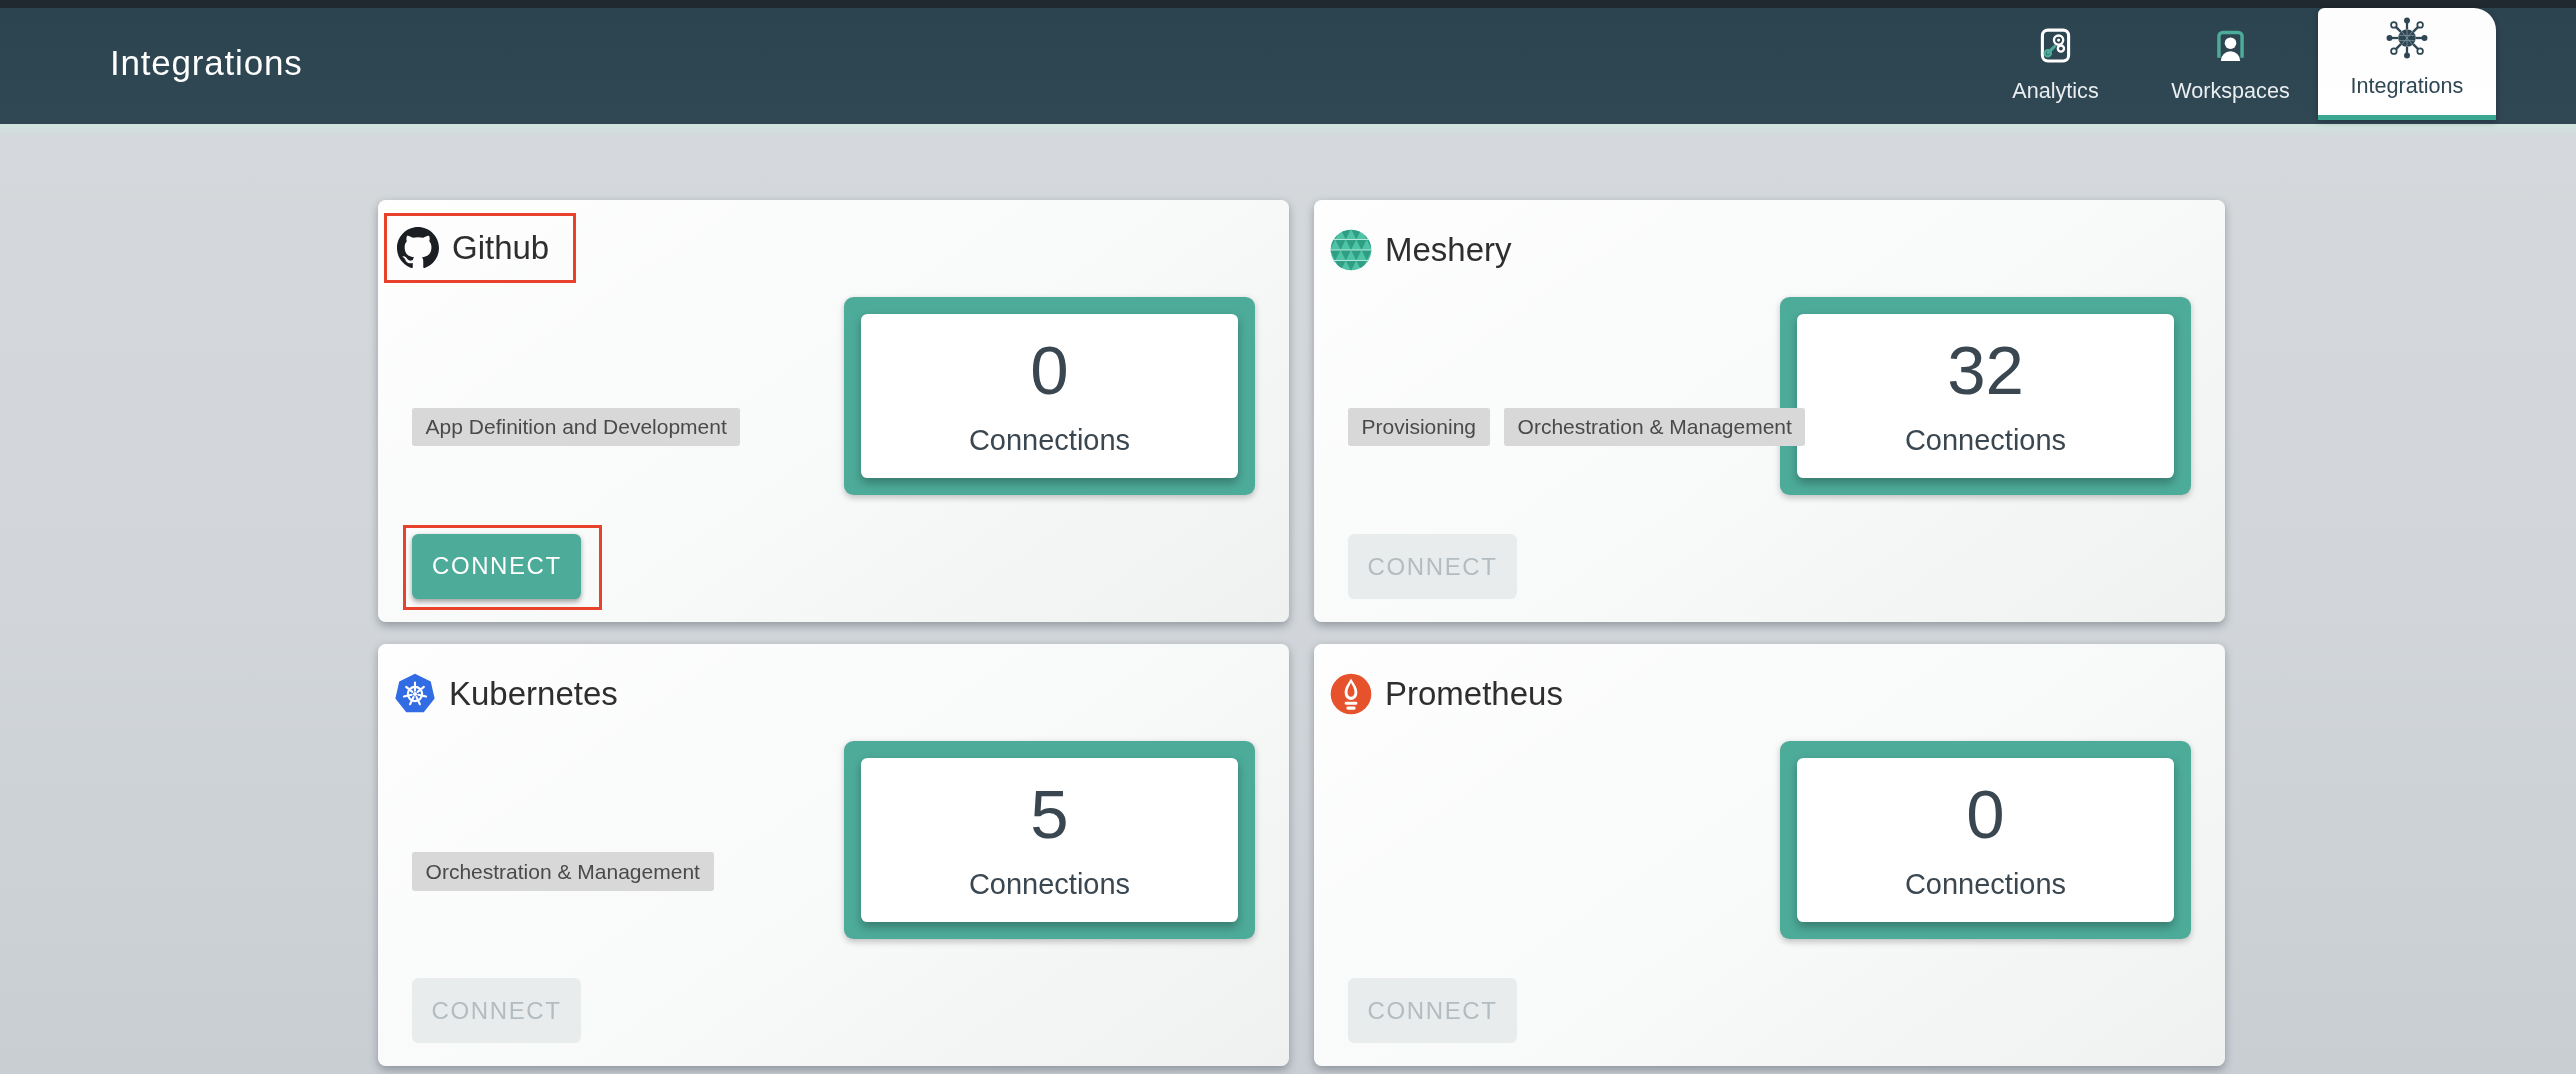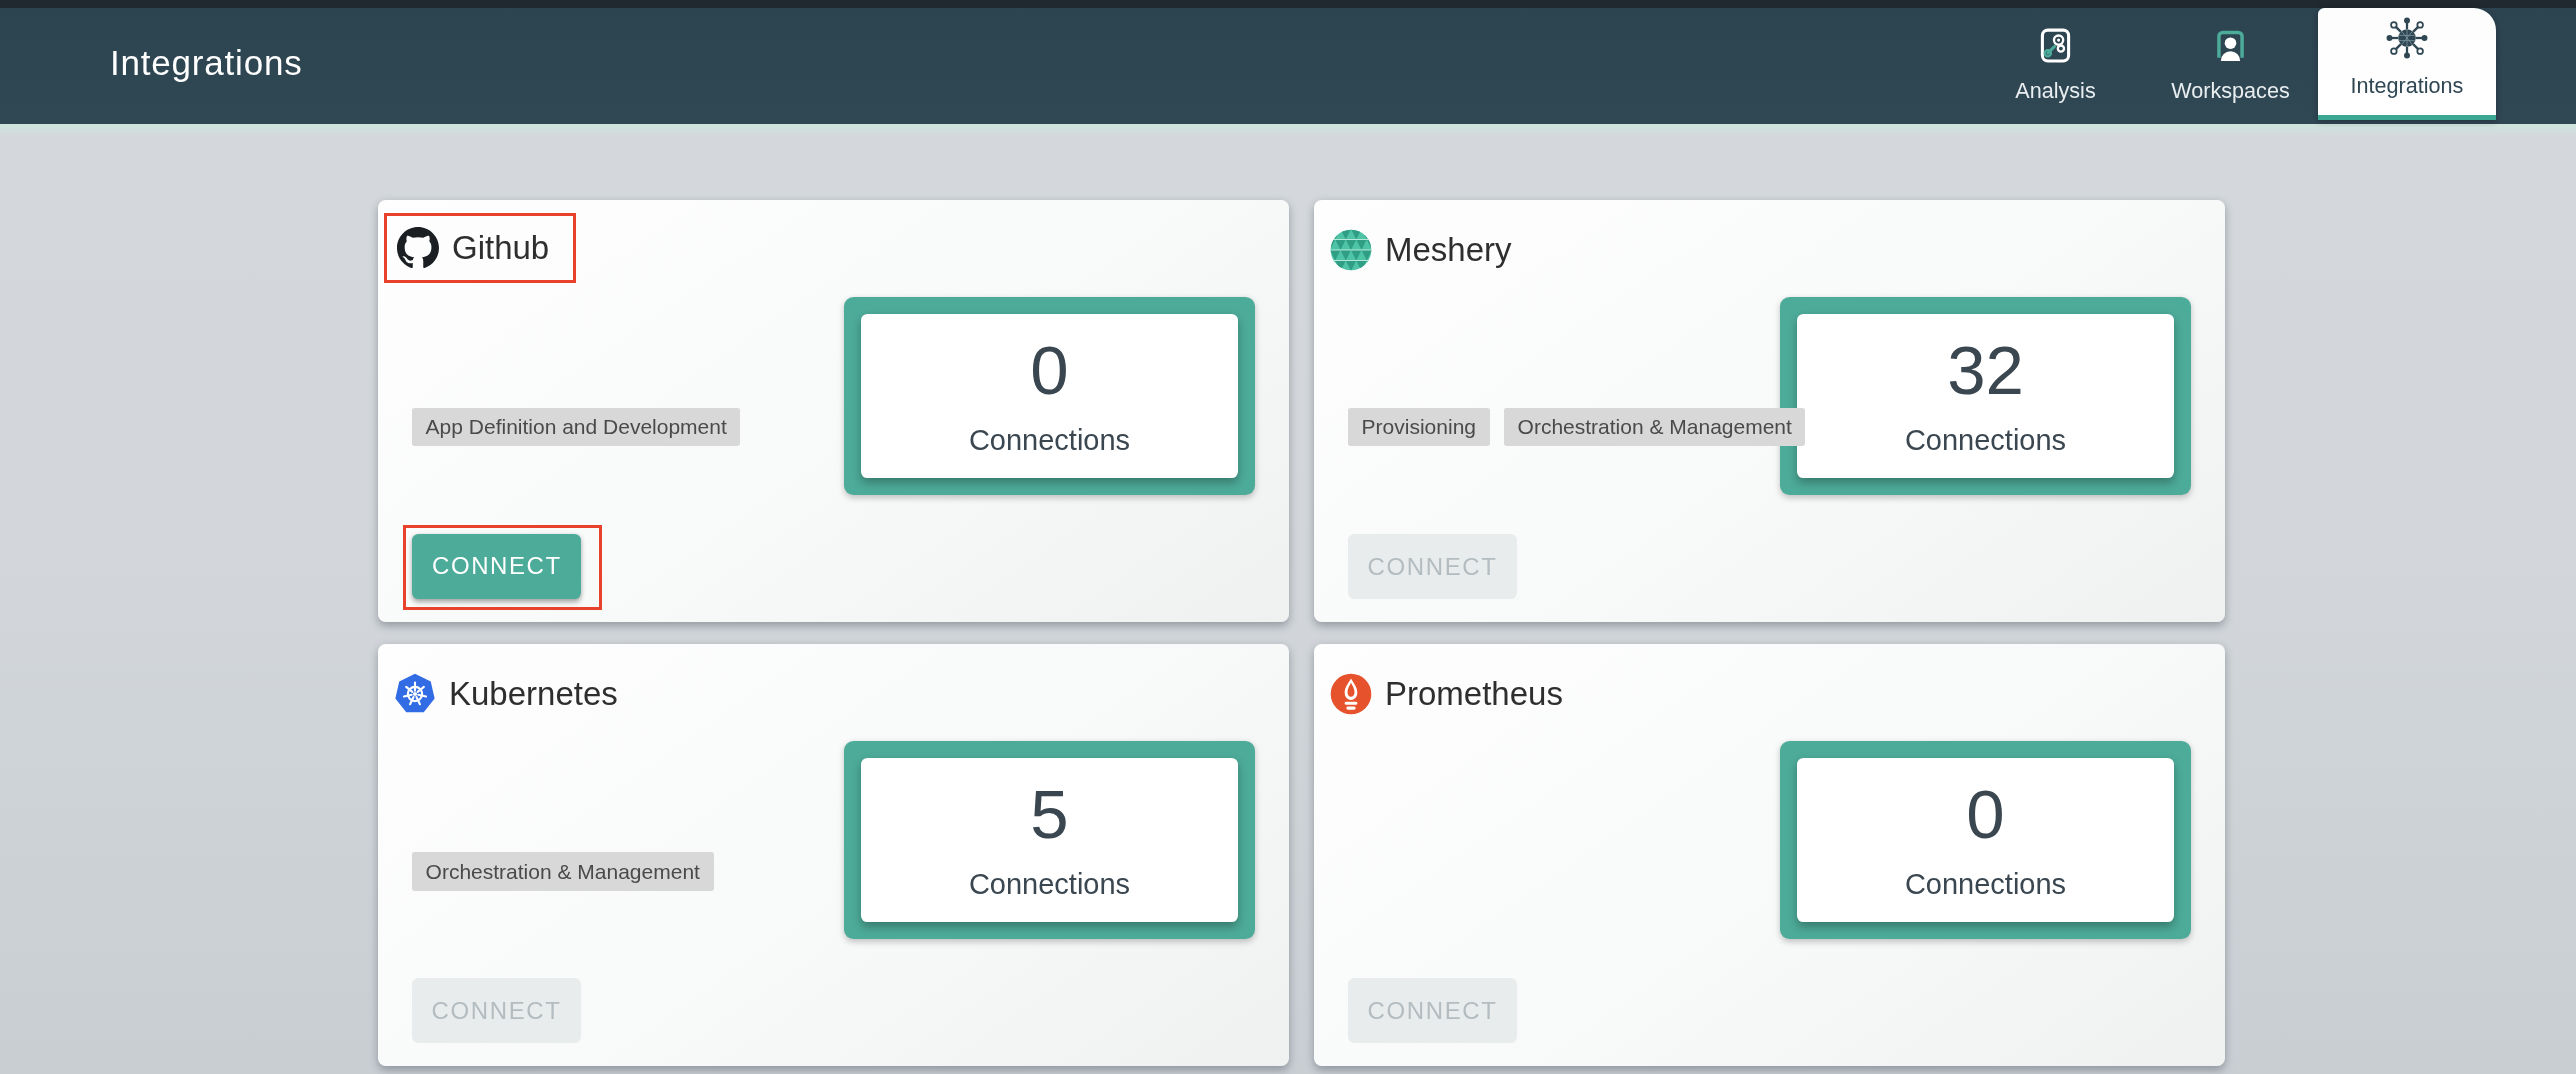--- a/index.html
+++ b/index.html
@@ -61,21 +61,21 @@
       <span>
         <svg viewBox="0 0 48 48" width="37" height="37">
           <rect x="7" y="4" width="34" height="40" rx="7" fill="none" stroke="#ffffff" stroke-width="4"></rect>
           <circle cx="28" cy="17" r="6" fill="none" stroke="#ffffff" stroke-width="3"></circle>
           <circle cx="28" cy="17" r="2" fill="#ffffff"></circle>
           <circle cx="31" cy="28" r="4" fill="none" stroke="#ffffff" stroke-width="3"></circle>
           <line x1="14" y1="34" x2="23" y2="25" stroke="#4dab99" stroke-width="4" stroke-linecap="round"></line>
           <circle cx="14" cy="34" r="4" fill="none" stroke="#4dab99" stroke-width="3"></circle>
         </svg>
       </span>
-      <span>Analysis</span>
+      <span>Analytics</span>
     </div>
 
     <div class="nav-item">
       <span>
         <svg viewBox="0 0 48 48" width="37" height="37">
           <path d="M9 40 V12 a5 5 0 0 1 5-5 h20 a5 5 0 0 1 5 5 v28" fill="none" stroke="#4dab99" stroke-width="4.5"></path>
           <circle cx="24" cy="21" r="7.5" fill="#ffffff"></circle>
           <path d="M11.5 44 a12.5 12.5 0 0 1 25 0 z" fill="#ffffff"></path>
         </svg>
       </span>

